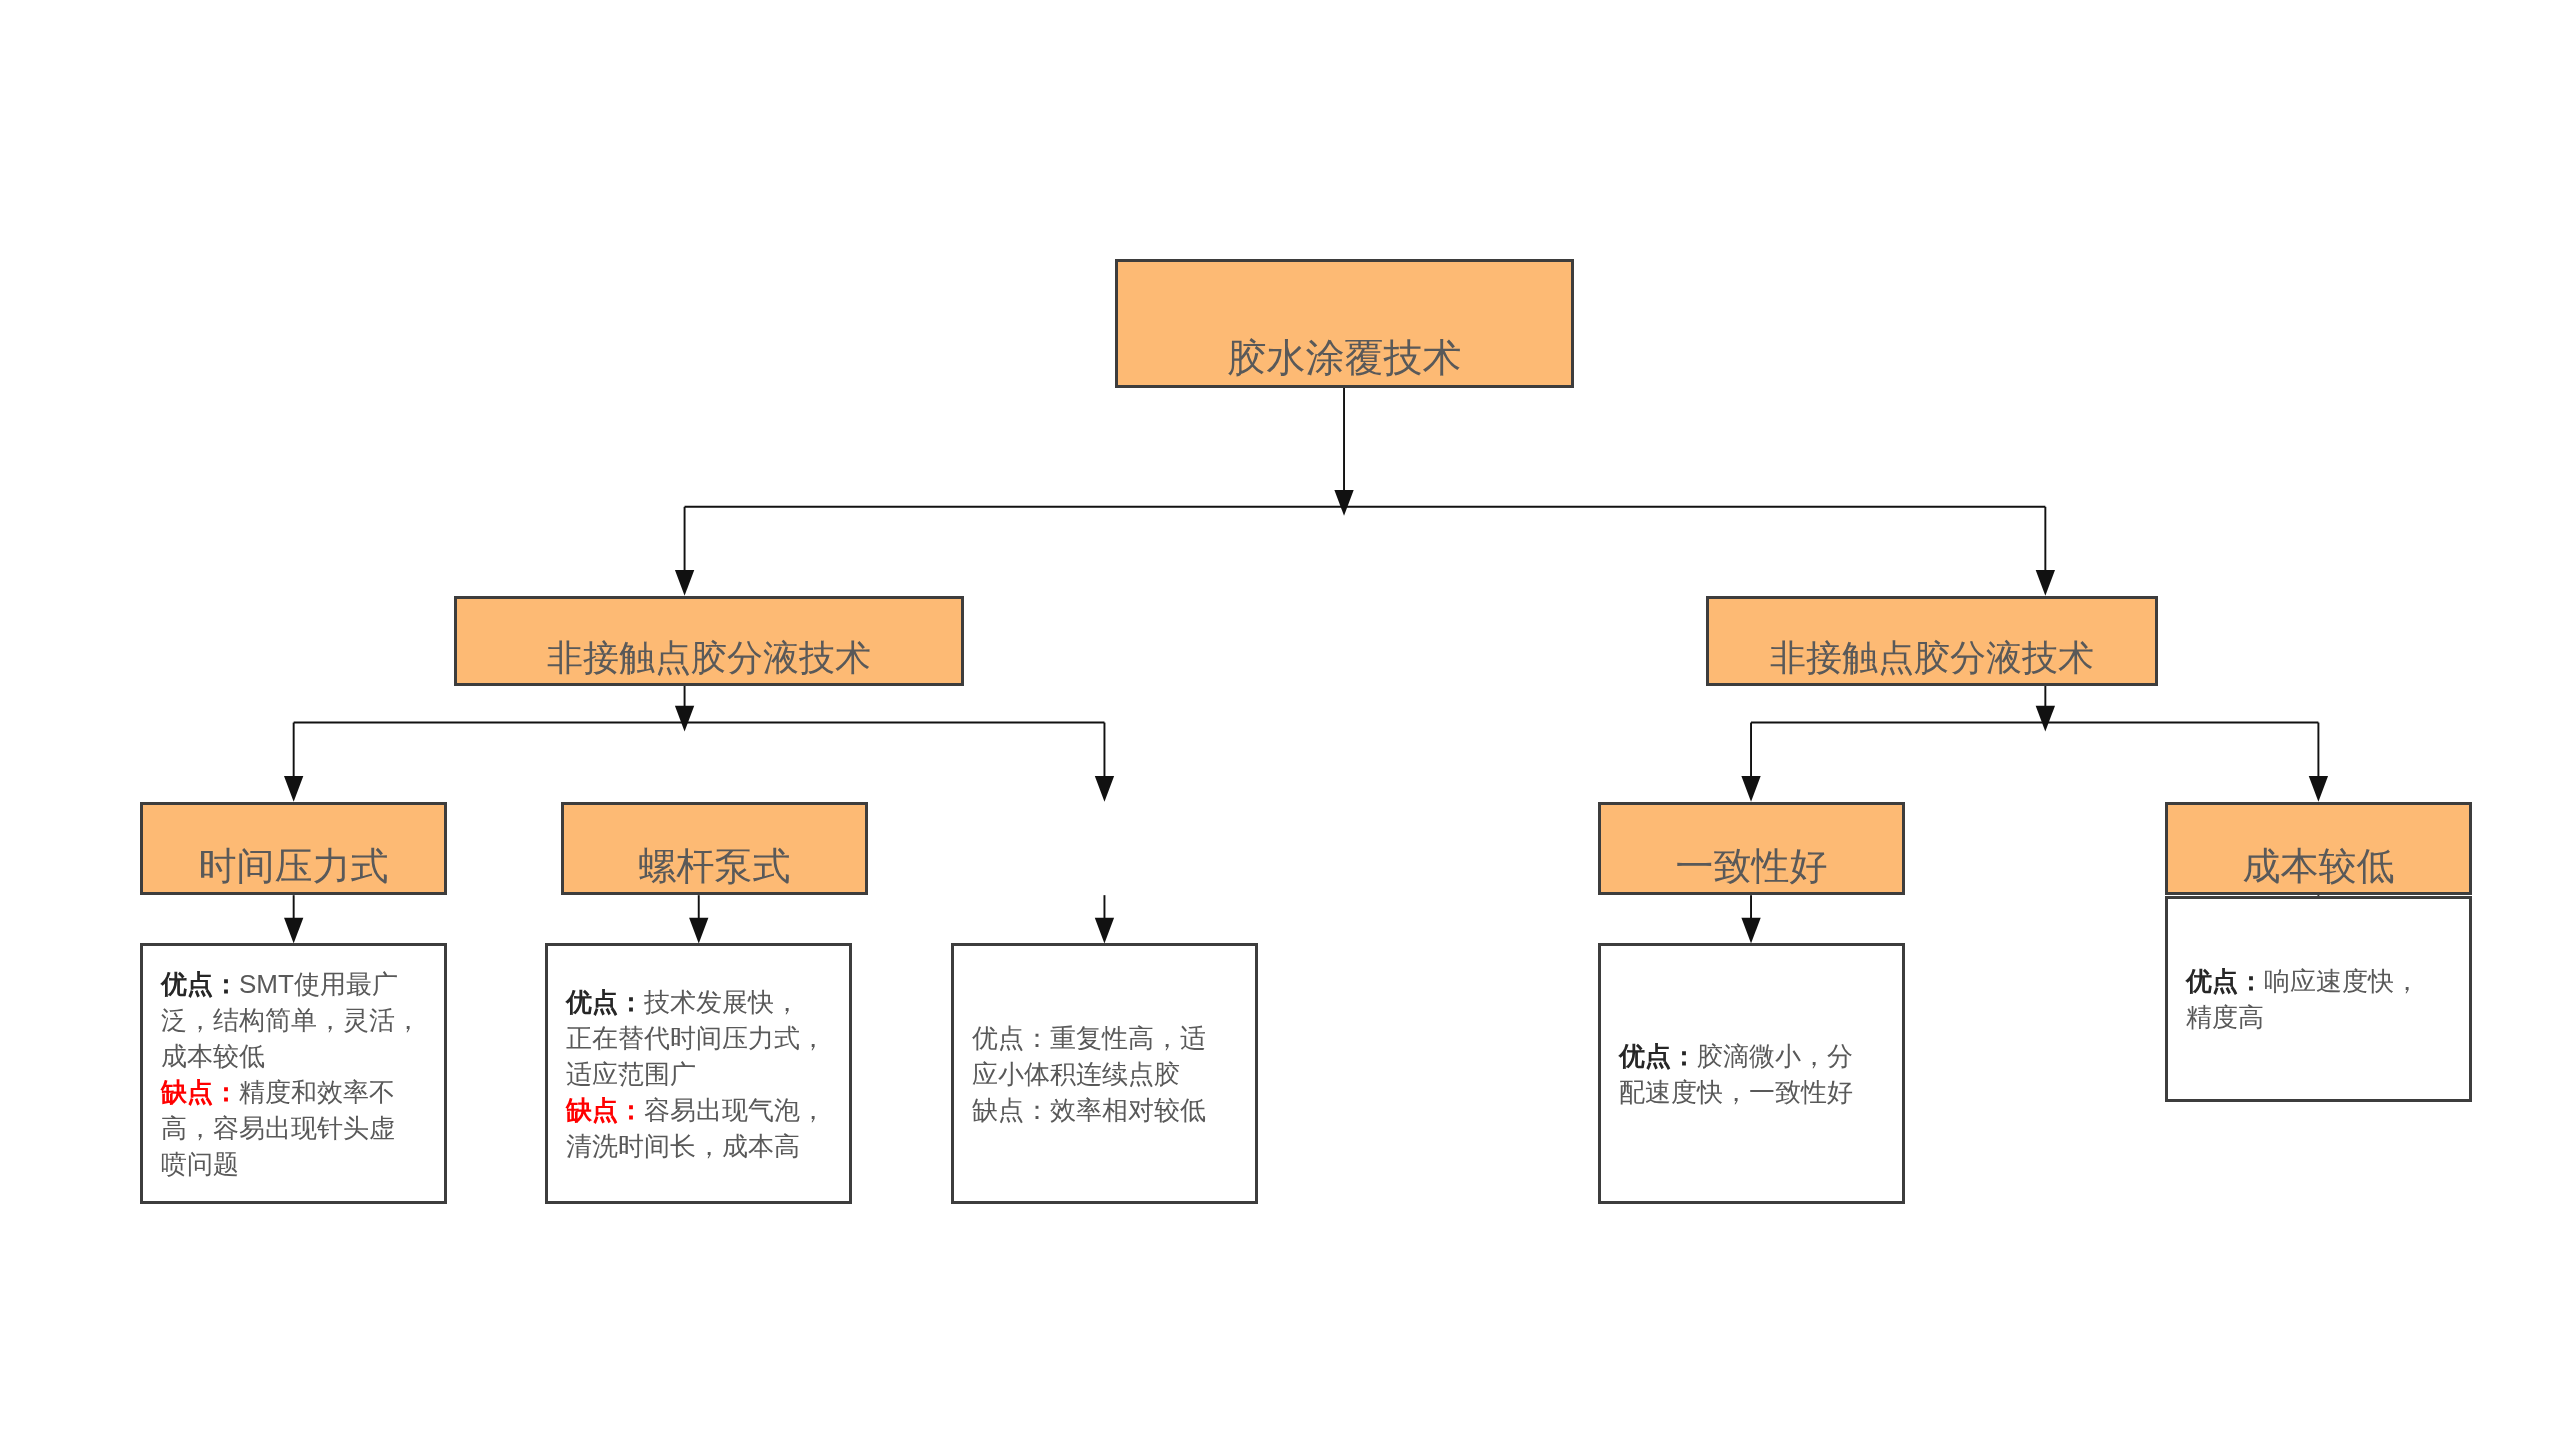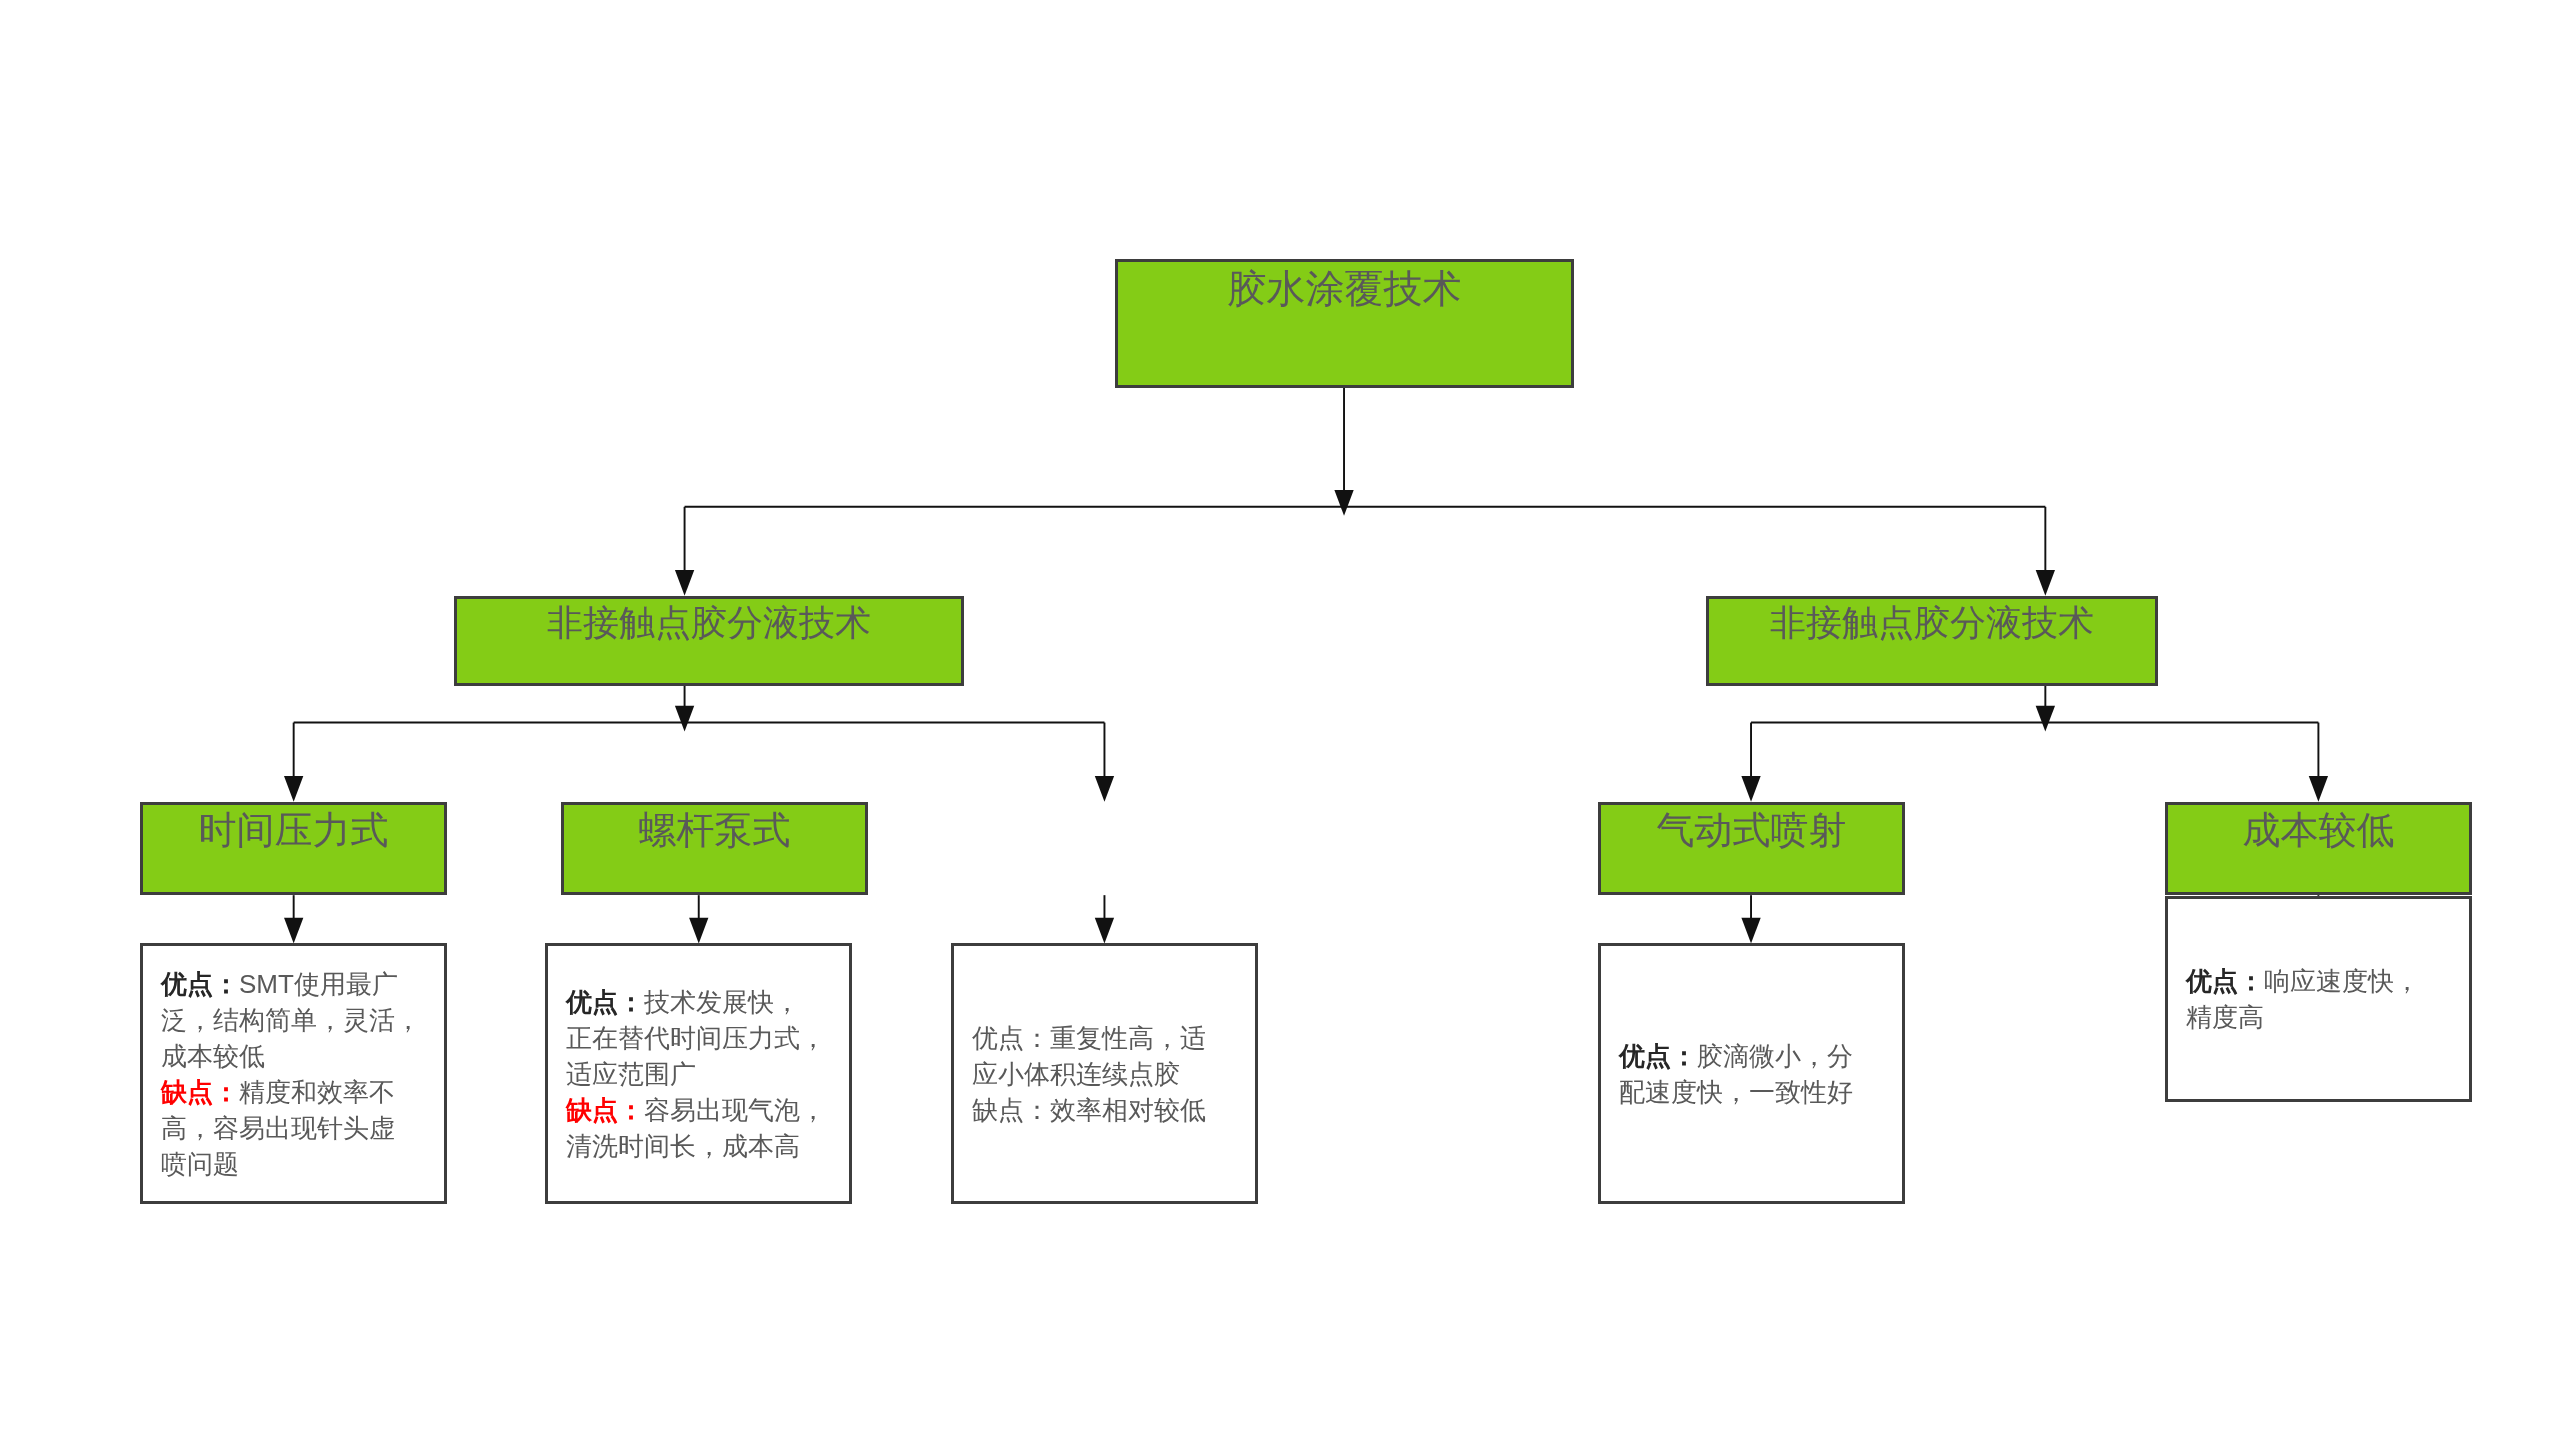--- a/index.html
+++ b/index.html
@@ -2,21 +2,21 @@
 <html style="--box-border: #3d3d3d; --connector: #111111; --title-text: #595959; --body-text: #595959; --label-bold: #262626; --label-negative: #ff0000;font-size:10.3px"><head>
 <meta charset="utf-8">
 <style>
   html,body{margin:0;padding:0;background:#ffffff;}
   .canvas{position:relative;width:2576px;height:1449px;background:#ffffff;
           font-family:"Liberation Sans","DejaVu Sans",sans-serif;overflow:hidden;}
   .wires{position:absolute;left:0;top:0;}
   .wires line{stroke:var(--connector,#111);stroke-width:3px;}
   .wires polygon{fill:var(--connector,#111);}
   .node{position:absolute;box-sizing:border-box;border:3.2px solid var(--box-border,#3d3d3d);
-        background:#84cc16;display:flex;align-items:flex-start;justify-content:center;
+        background:#fdba74;display:flex;align-items:flex-end;justify-content:center;
         color:var(--title-text,#595959);font-family:Liberation Mono, monospace;}
   .node.lv1{font-size:39px;}
   .node.lv2{font-size:36px;}
   .node.lv3{font-size:38px;}
   .detail{position:absolute;box-sizing:border-box;border:3.2px solid var(--box-border,#3d3d3d);
           background:#ffffff;display:flex;flex-direction:column;justify-content:center;
           padding:0 18px;color:var(--body-text,#595959);font-size:26px;line-height:36px;}
   .detail-text{white-space:pre-line;text-align:left;}
   .seg-label{font-weight:bold;color:var(--label-bold,#262626);}
   .seg-label.red{color:var(--label-negative,#ff0000);}
@@ -80,21 +80,21 @@
   <div class="node lv3" style="left:140px;top:802px;width:307px;height:93px">
       <span>时间压力式</span>
     </div>
 
   <div class="node lv3" style="left:561px;top:802px;width:307px;height:93px">
       <span>螺杆泵式</span>
     </div>
 
 
   <div class="node lv3" style="left:1598px;top:802px;width:307px;height:93px">
-      <span>气动式喷射</span>
+      <span>一致性好</span>
     </div>
 
   <div class="node lv3" style="left:2165px;top:802px;width:307px;height:93px">
       <span>成本较低</span>
     </div>
 
   <div class="detail" style="left:140px;top:943px;width:307px;height:261px">
     <div class="detail-text"><span class="seg-label">优点：</span><span class="seg-text">SMT使用最广
 泛，结构简单，灵活，
 成本较低

